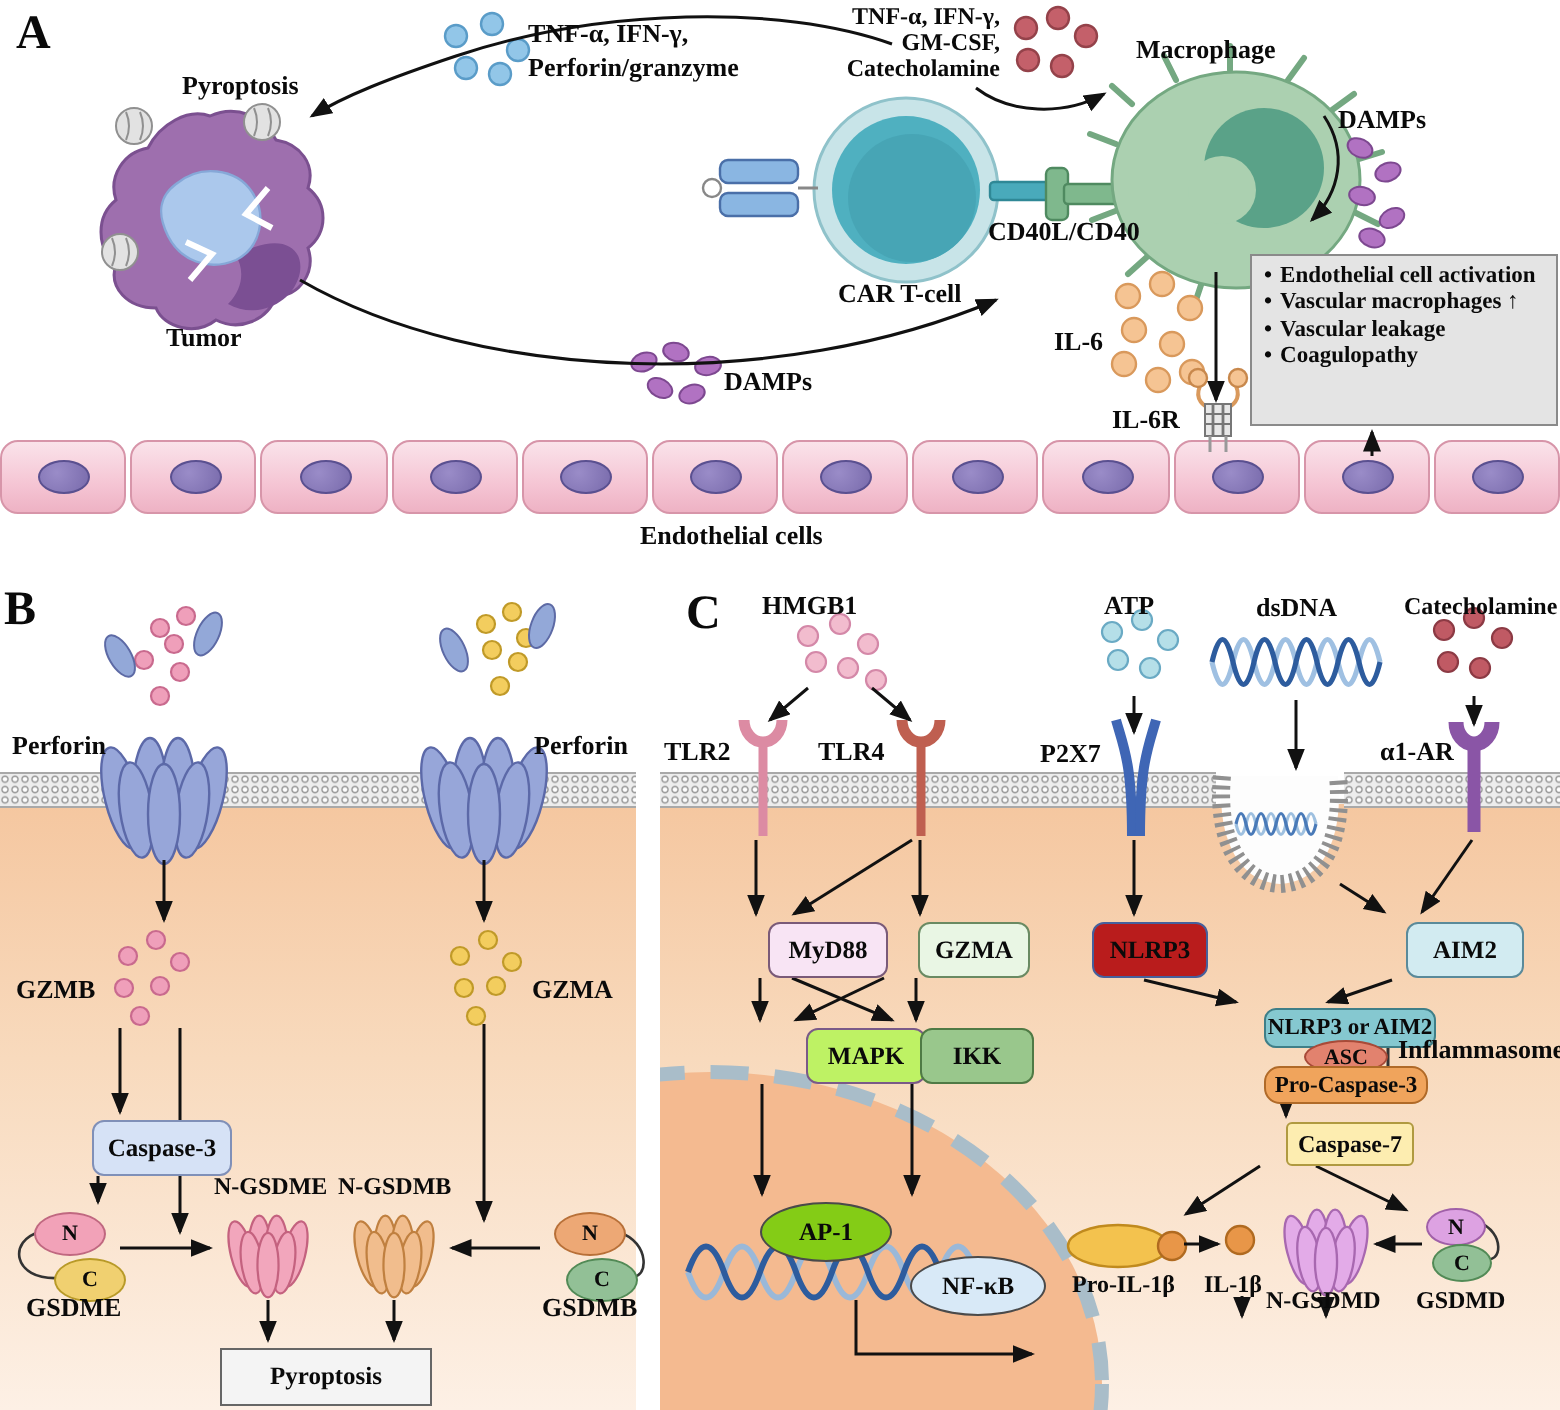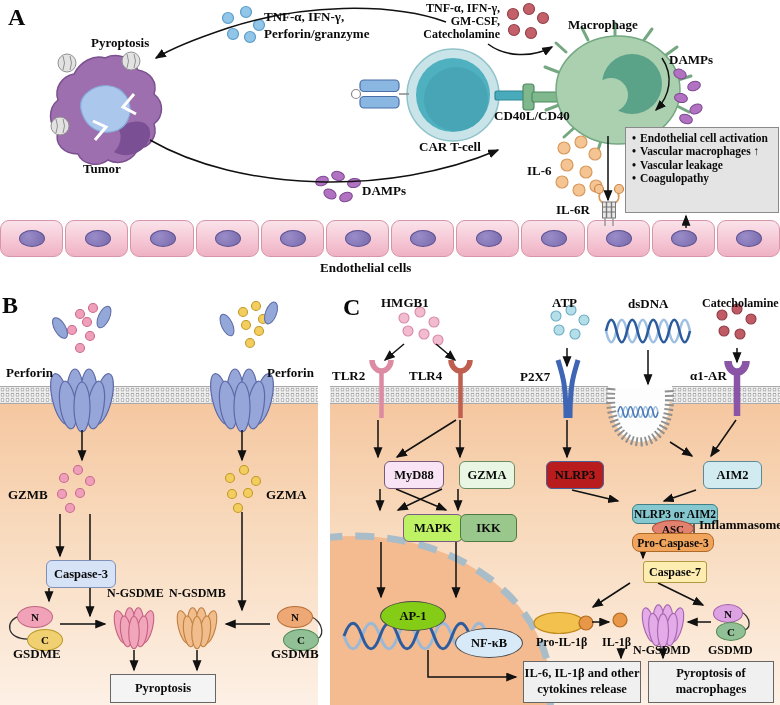--- a/index.html
+++ b/index.html
@@ -490,22 +490,14 @@
   <div class="pbox ell" style="left:349px;top:601px;width:64px;height:28px;background:#84cc16;border-color:#4a4a4a">AP-1</div>
   <div class="pbox ell" style="left:424px;top:628px;width:66px;height:28px;background:#d8e9f7;border-color:#4a4a4a">NF-κB</div>
 
   <div class="lbl sm" style="left:536px;top:636px">Pro-IL-1β</div>
   <div class="lbl sm" style="left:602px;top:636px">IL-1β</div>
   <div class="nc" style="left:713px;top:604px;width:28px;height:17px;background:#dda2e2;border-color:#a060a8">N</div>
   <div class="nc" style="left:716px;top:622px;width:28px;height:17px;background:#92c096;border-color:#528a56">C</div>
   <div class="lbl sm" style="left:633px;top:644px">N-GSDMD</div>
   <div class="lbl sm" style="left:708px;top:644px">GSDMD</div>
 
-  <div class="gbox" style="left:523px;top:661px;width:116px;height:40px">
-    <div>IL-6, IL-1β and other</div>
-    <div>cytokines release</div>
-  </div>
-  <div class="gbox" style="left:648px;top:661px;width:124px;height:40px">
-    <div>Pyroptosis  of</div>
-    <div>macrophages</div>
-  </div>
 
 </div>
 
 </body></html>

